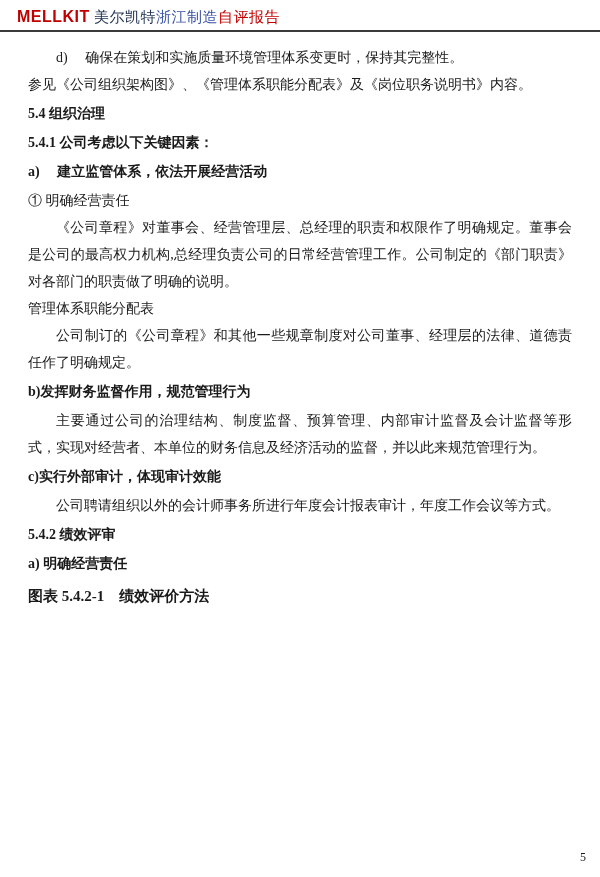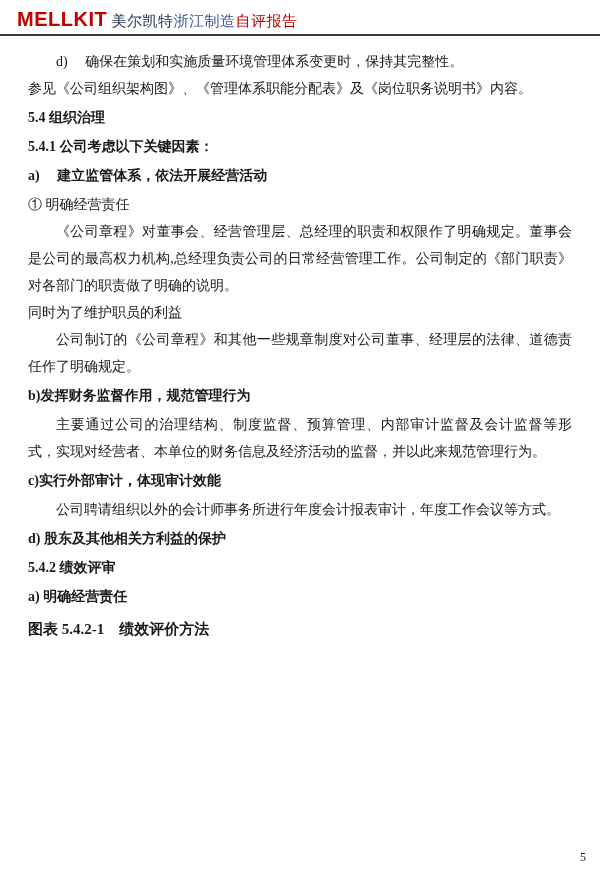--- a/index.html
+++ b/index.html
@@ -23,21 +23,21 @@
     padding: 8px 17px 3px 17px;
     border-bottom: 2px solid #3a3a3a;
     font-size: 15px;
     letter-spacing: 0.5px;
     white-space: nowrap;
   }
   .doc-header .brand {
     color: #c00000;
     font-family: "Liberation Sans", "DejaVu Sans", sans-serif;
     font-weight: 600;
-    font-size: 20px;
+    font-size: 16px;
   }
   .doc-header .company  { color: #1f3050; }
   .doc-header .cert     { color: #3953a4; }
   .doc-header .report   { color: #c00000; }
   
   .doc-body {
     padding: 12px 28px 0 28px;
     font-size: 14px;
     line-height: 27px;
   }
@@ -77,30 +77,29 @@
     <p class="ind">d)　 确保在策划和实施质量环境管理体系变更时，保持其完整性。</p>
     <p>参见《公司组织架构图》、《管理体系职能分配表》及《岗位职务说明书》内容。</p>
 
     <p class="hd hd-sp">5.4 组织治理</p>
     <p class="hd hd-sp">5.4.1 公司考虑以下关键因素：</p>
     <p class="hd hd-sp">a)　 建立监管体系，依法开展经营活动</p>
 
     <p>① 明确经营责任</p>
     <p class="ind">《公司章程》对董事会、经营管理层、总经理的职责和权限作了明确规定。董事会是公司的最高权力机构,总经理负责公司的日常经营管理工作。公司制定的《部门职责》对各部门的职责做了明确的说明。</p>
 
-    <p>同时为了维护职员的利益</p>
+    <p>管理体系职能分配表</p>
     <p class="ind">公司制订的《公司章程》和其他一些规章制度对公司董事、经理层的法律、道德责任作了明确规定。</p>
 
     <p class="hd hd-sp">b)发挥财务监督作用，规范管理行为</p>
     <p class="ind">主要通过公司的治理结构、制度监督、预算管理、内部审计监督及会计监督等形式，实现对经营者、本单位的财务信息及经济活动的监督，并以此来规范管理行为。</p>
 
     <p class="hd hd-sp">c)实行外部审计，体现审计效能</p>
     <p class="ind">公司聘请组织以外的会计师事务所进行年度会计报表审计，年度工作会议等方式。</p>
 
-    <p class="hd hd-sp">d) 股东及其他相关方利益的保护</p>
 
     <p class="hd hd-sp">5.4.2 绩效评审</p>
     <p class="hd hd-sp">a) 明确经营责任</p>
 
     <p class="tbl-caption">图表 5.4.2-1　绩效评价方法</p>
 
   </main>
 
   <div class="page-number">5</div>
 

